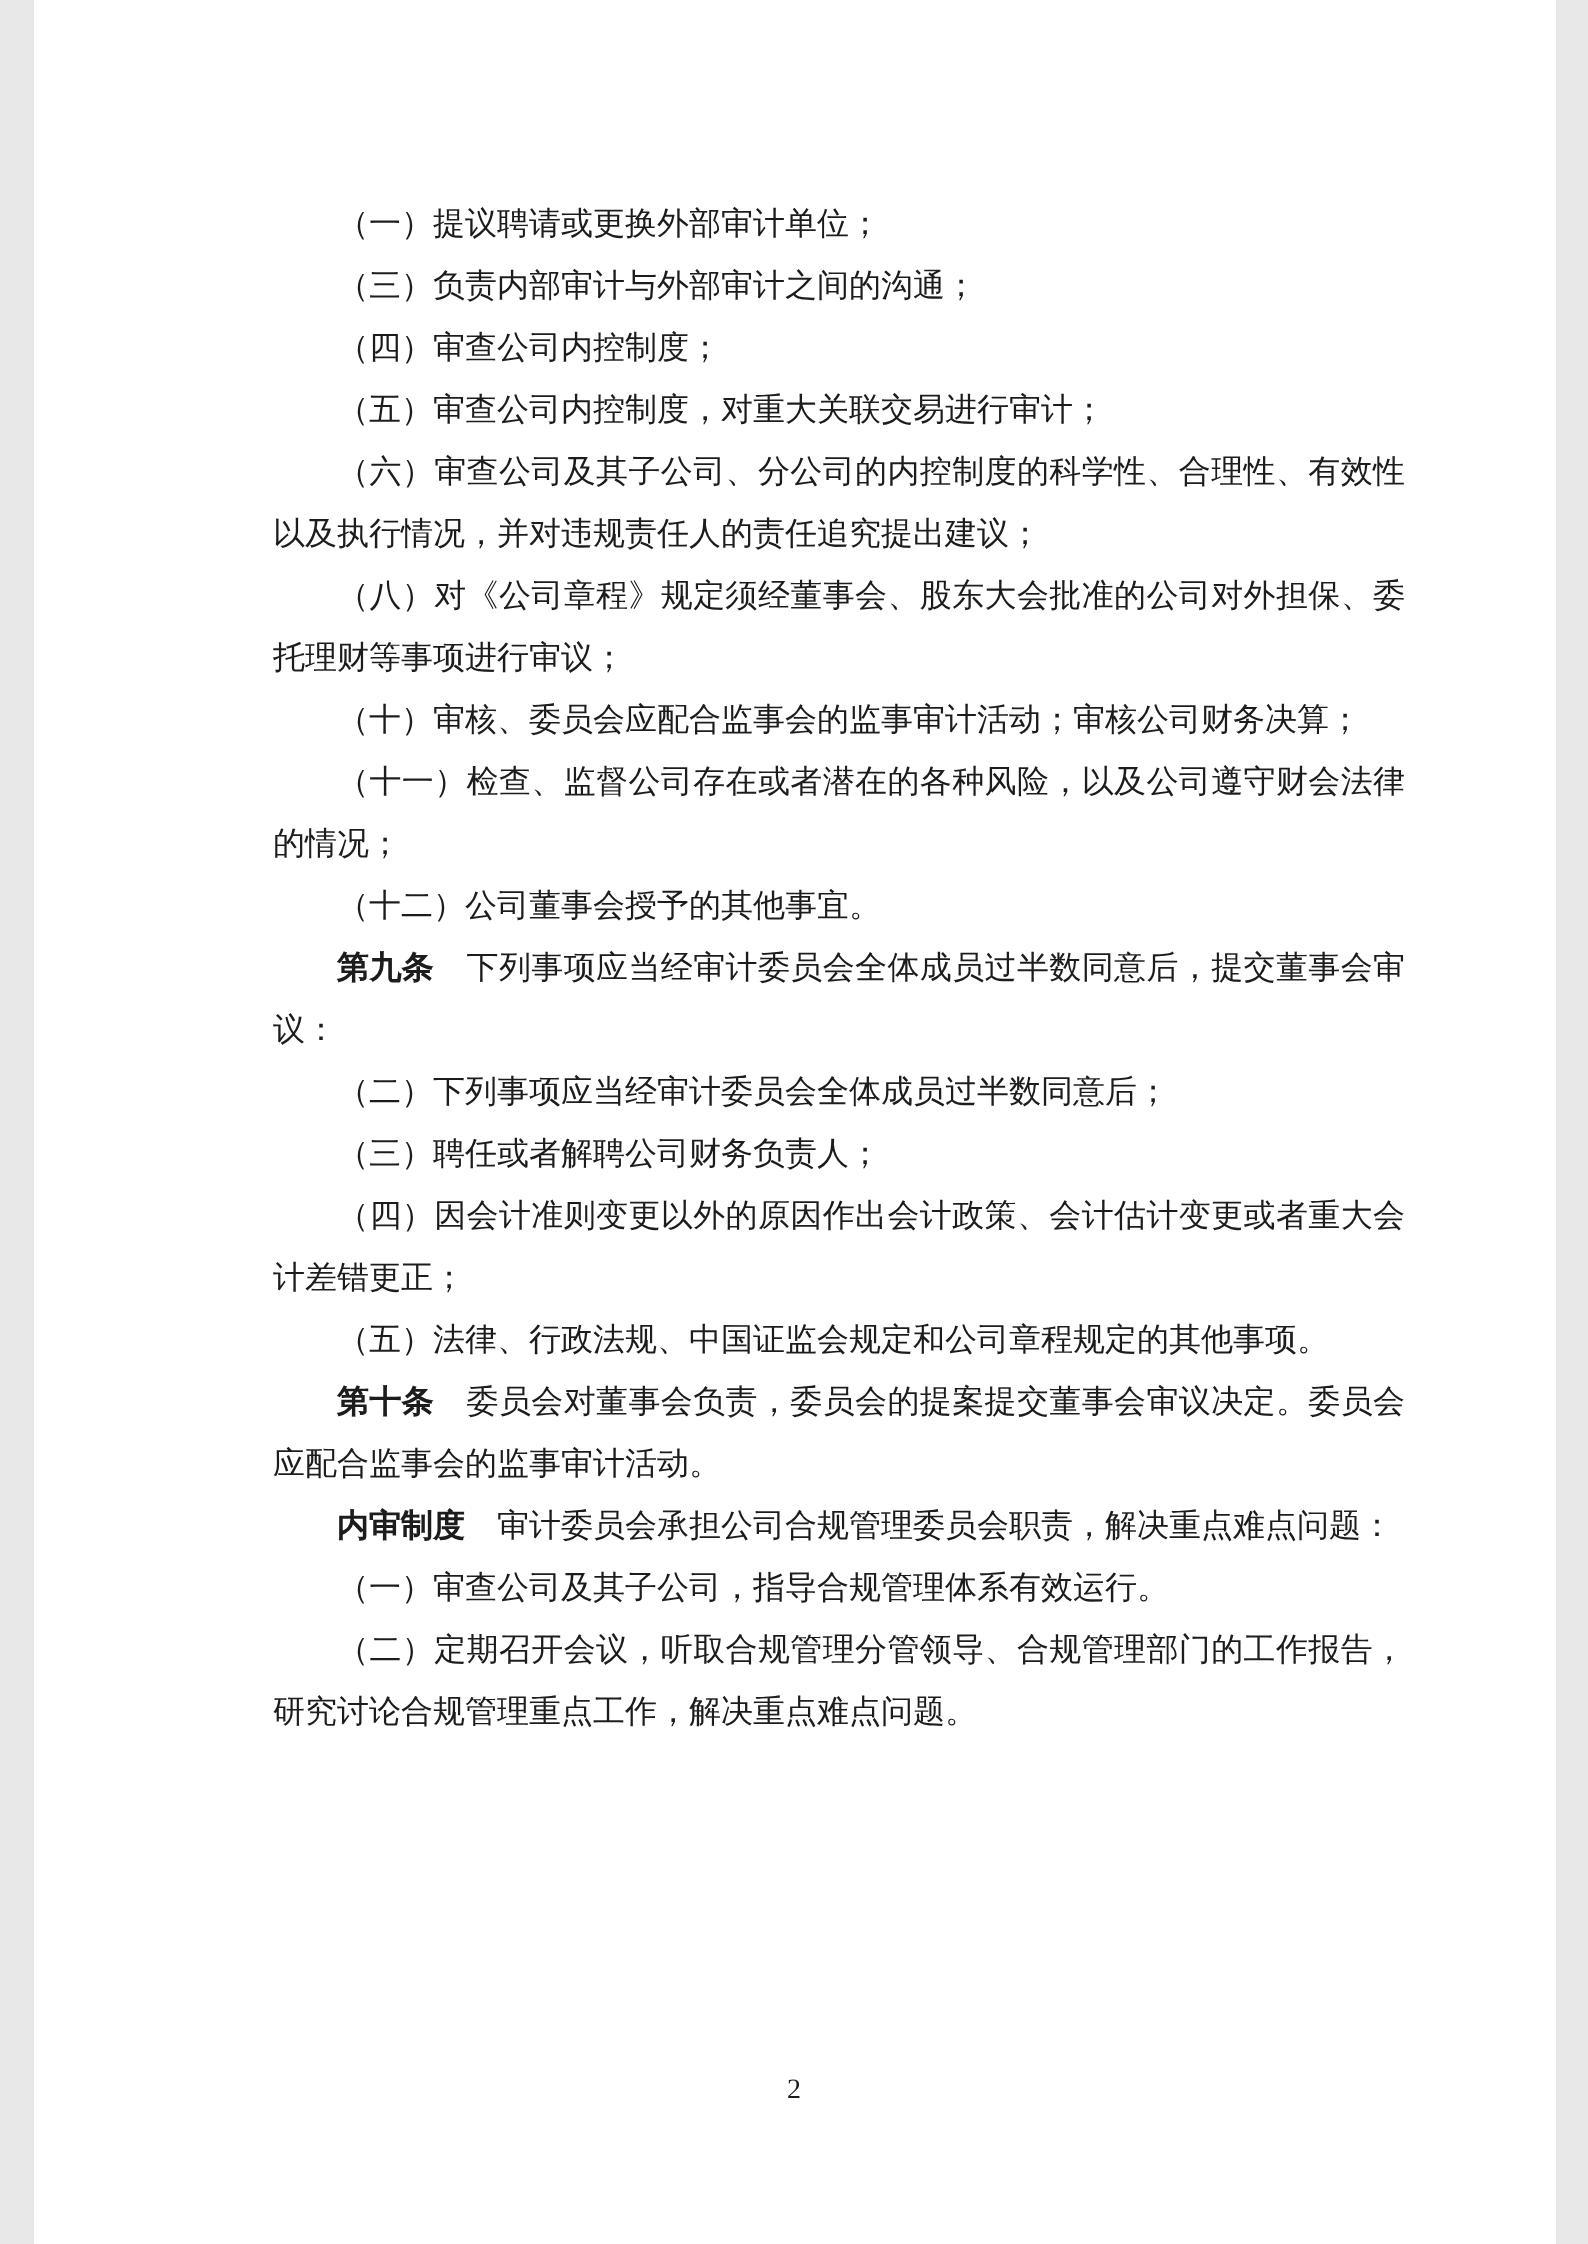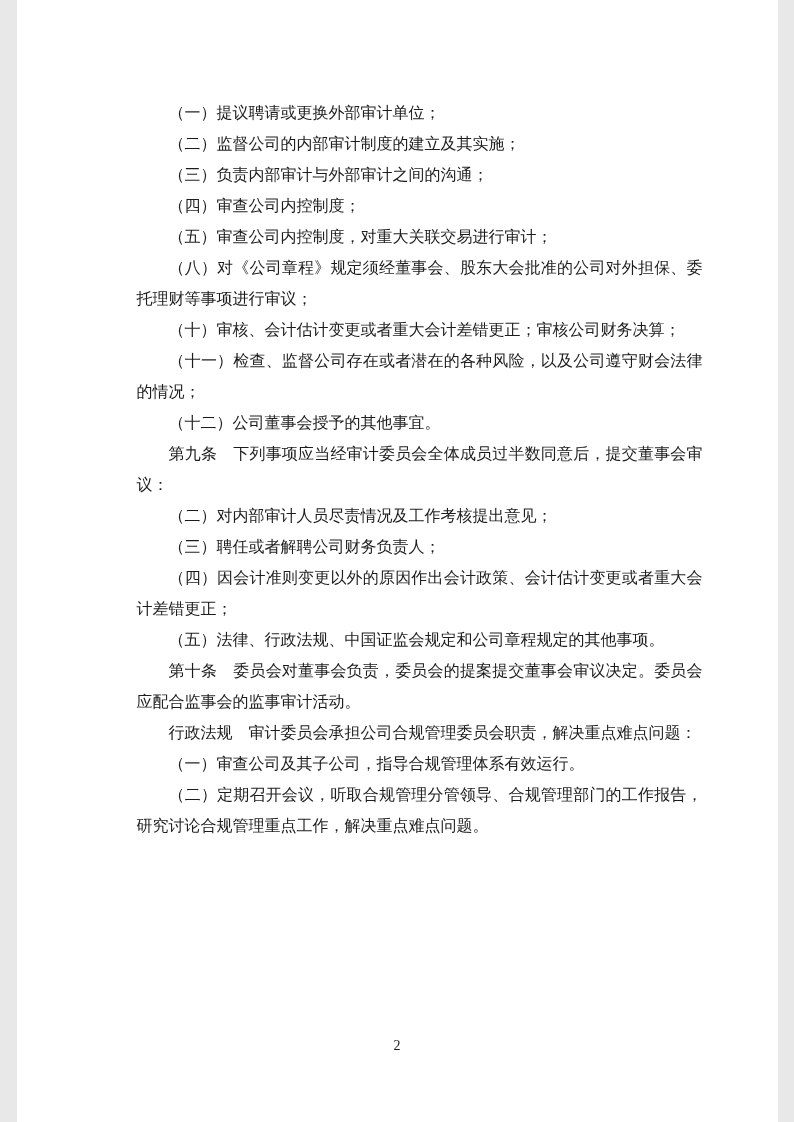--- a/index.html
+++ b/index.html
@@ -27,51 +27,51 @@
     margin: 0;
     padding: 0;
     font-size: 16px;
     line-height: 31px;
     text-align: justify;
     text-indent: 2em;
     word-break: break-all;
     letter-spacing: 0;
   }
   .para strong {
-    font-weight: normal;
+    font-weight: bold;
   }
   .footer {
     position: absolute;
     top: 1038px;
     left: 0;
     width: 100%;
     text-align: center;
     font-size: 14px;
     line-height: 16px;
     color: #1c1c1c;
   }
 </style>
 </head>
 <body>
 
 <div class="page">
   <div class="content">
     <p class="para"><strong></strong><span>（一）提议聘请或更换外部审计单位；</span></p>
-    <p class="para"><strong></strong><span>（二）监督公司的内部审计制度的建立及其实施；</span></p>
     <p class="para"><strong></strong><span>（三）负责内部审计与外部审计之间的沟通；</span></p>
     <p class="para"><strong></strong><span>（四）审查公司内控制度；</span></p>
     <p class="para"><strong></strong><span>（五）审查公司内控制度，对重大关联交易进行审计；</span></p>
+    <p class="para"><strong></strong><span>（六）审查公司及其子公司、分公司的内控制度的科学性、合理性、有效性以及执行情况，并对违规责任人的责任追究提出建议；</span></p>
     <p class="para"><strong></strong><span>（八）对《公司章程》规定须经董事会、股东大会批准的公司对外担保、委托理财等事项进行审议；</span></p>
-    <p class="para"><strong></strong><span>（十）审核、会计估计变更或者重大会计差错更正；审核公司财务决算；</span></p>
+    <p class="para"><strong></strong><span>（十）审核、委员会应配合监事会的监事审计活动；审核公司财务决算；</span></p>
     <p class="para"><strong></strong><span>（十一）检查、监督公司存在或者潜在的各种风险，以及公司遵守财会法律的情况；</span></p>
     <p class="para"><strong></strong><span>（十二）公司董事会授予的其他事宜。</span></p>
     <p class="para"><strong>第九条</strong><span>　下列事项应当经审计委员会全体成员过半数同意后，提交董事会审议：</span></p>
-    <p class="para"><strong></strong><span>（二）对内部审计人员尽责情况及工作考核提出意见；</span></p>
+    <p class="para"><strong></strong><span>（二）下列事项应当经审计委员会全体成员过半数同意后；</span></p>
     <p class="para"><strong></strong><span>（三）聘任或者解聘公司财务负责人；</span></p>
     <p class="para"><strong></strong><span>（四）因会计准则变更以外的原因作出会计政策、会计估计变更或者重大会计差错更正；</span></p>
     <p class="para"><strong></strong><span>（五）法律、行政法规、中国证监会规定和公司章程规定的其他事项。</span></p>
     <p class="para"><strong>第十条</strong><span>　委员会对董事会负责，委员会的提案提交董事会审议决定。委员会应配合监事会的监事审计活动。</span></p>
-    <p class="para"><strong>行政法规</strong><span>　审计委员会承担公司合规管理委员会职责，解决重点难点问题：</span></p>
+    <p class="para"><strong>内审制度</strong><span>　审计委员会承担公司合规管理委员会职责，解决重点难点问题：</span></p>
     <p class="para"><strong></strong><span>（一）审查公司及其子公司，指导合规管理体系有效运行。</span></p>
     <p class="para"><strong></strong><span>（二）定期召开会议，听取合规管理分管领导、合规管理部门的工作报告，研究讨论合规管理重点工作，解决重点难点问题。</span></p>
   </div>
   <div class="footer">2</div>
 </div>
 
 </body></html>

